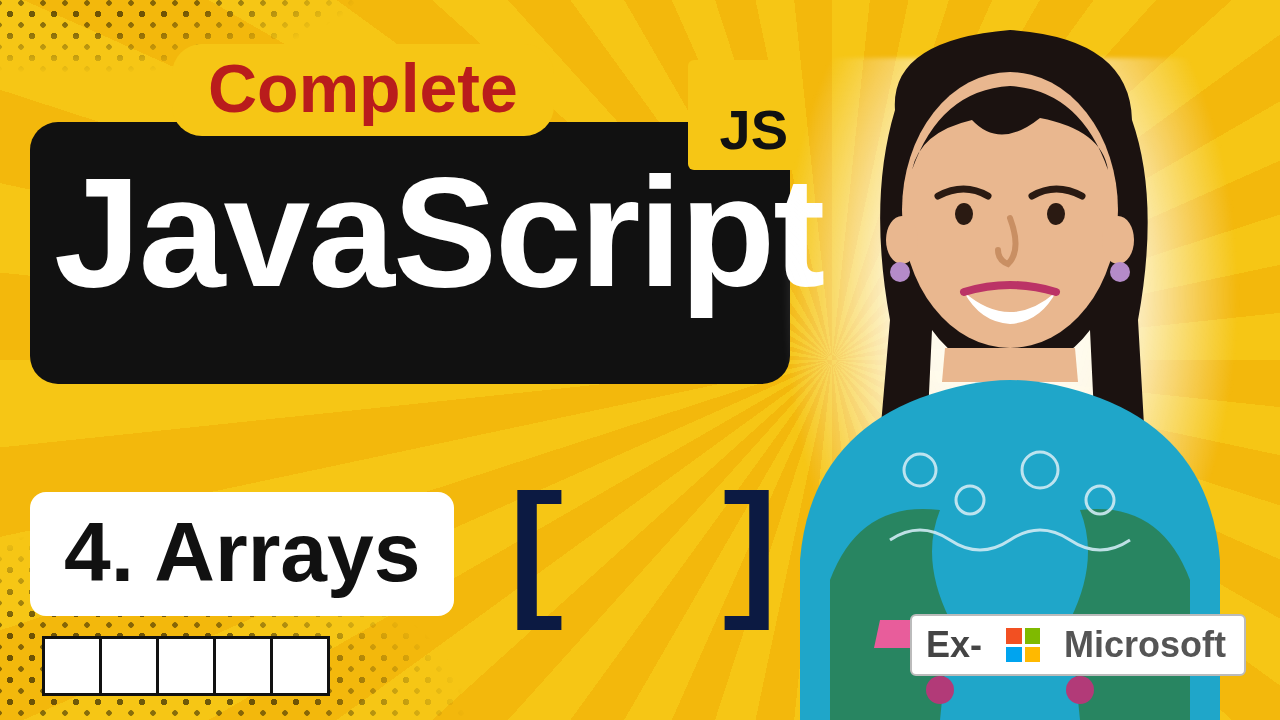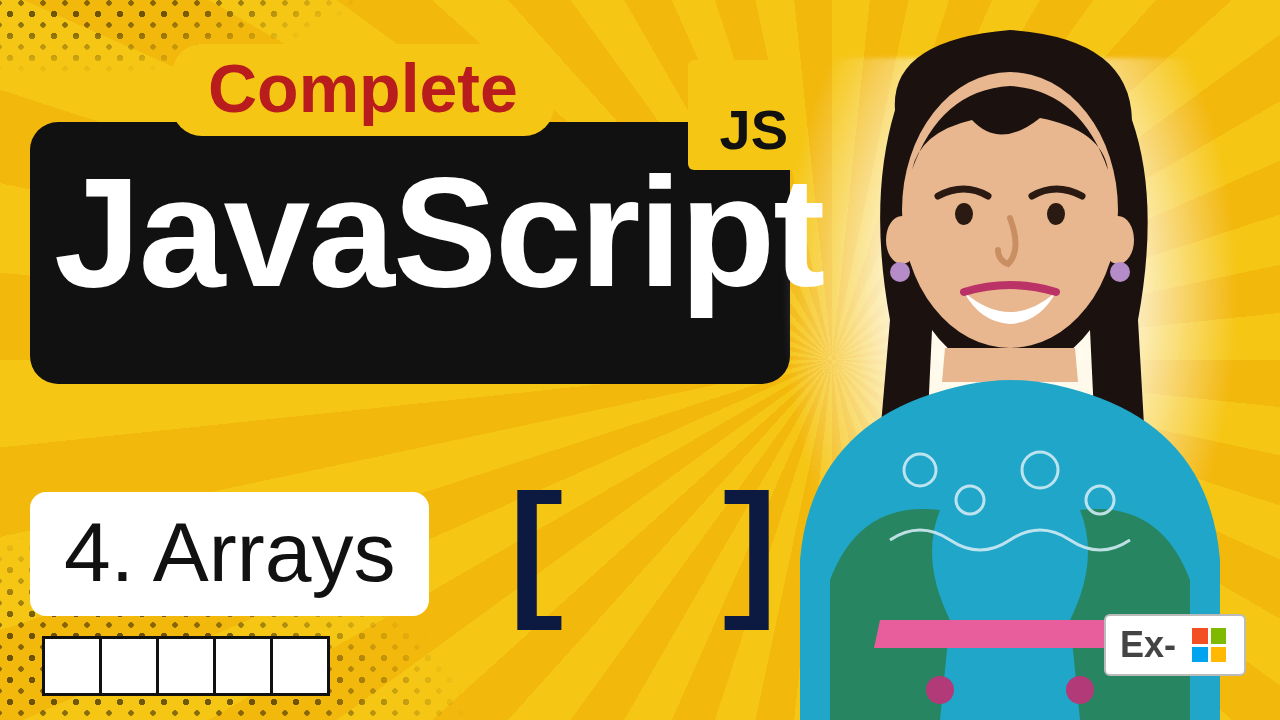--- a/index.html
+++ b/index.html
@@ -80,21 +80,21 @@
     color: #111;
   }
 
   .chapter-pill {
     position: absolute;
     left: 30px; top: 492px;
     background: #fff;
     border-radius: 16px;
     padding: 18px 34px 22px;
     font-size: 84px;
-    font-weight: 400;
+    font-weight: 700;
     color: #111;
     line-height: 1;
   }
   .brackets {
     position: absolute;
     left: 490px; top: 474px;
     font-size: 150px;
     font-weight: 900;
     color: #0c1a42;
     letter-spacing: 18px;
@@ -130,21 +130,21 @@
 
   .ex-badge {
     position: absolute;
     right: 34px; bottom: 44px;
     background: #fff;
     border: 2px solid #bbb;
     border-radius: 6px;
     padding: 8px 18px 8px 14px;
     display: flex;
     align-items: center;
-    gap: 16px;
+    gap: 24px;
     font-size: 36px;
     font-weight: 600;
     color: #555;
   }
   .ex-badge .prefix { font-weight: 700; color: #444; }
   .ms-logo {
     width: 34px; height: 34px;
     display: grid;
     grid-template-columns: 1fr 1fr;
     grid-template-rows: 1fr 1fr;
@@ -213,13 +213,14 @@
 </div>
 
 <div class="ex-badge">
   <span class="prefix">Ex-</span>
   <span class="ms-logo">
     <span></span>
       <span></span>
       <span></span>
       <span></span>
   </span>
+  <span>Microsoft</span>
 </div>
 
 </body></html>

